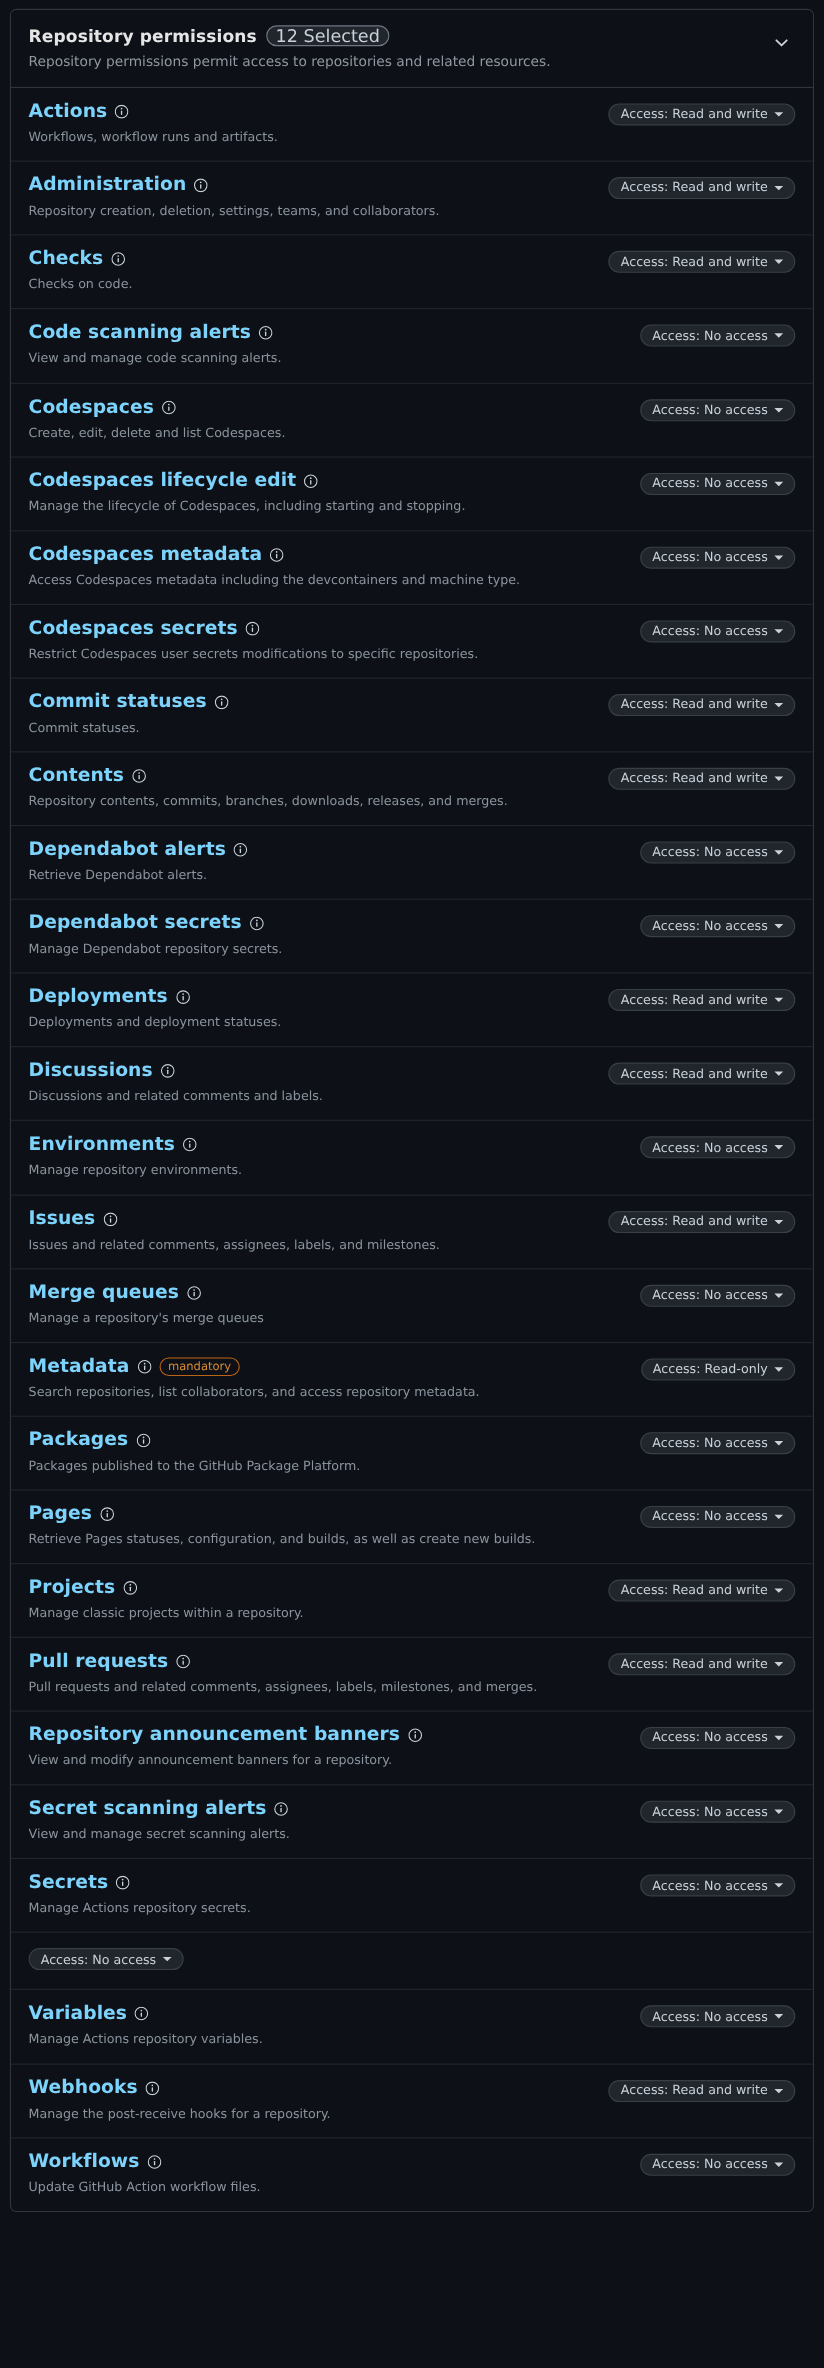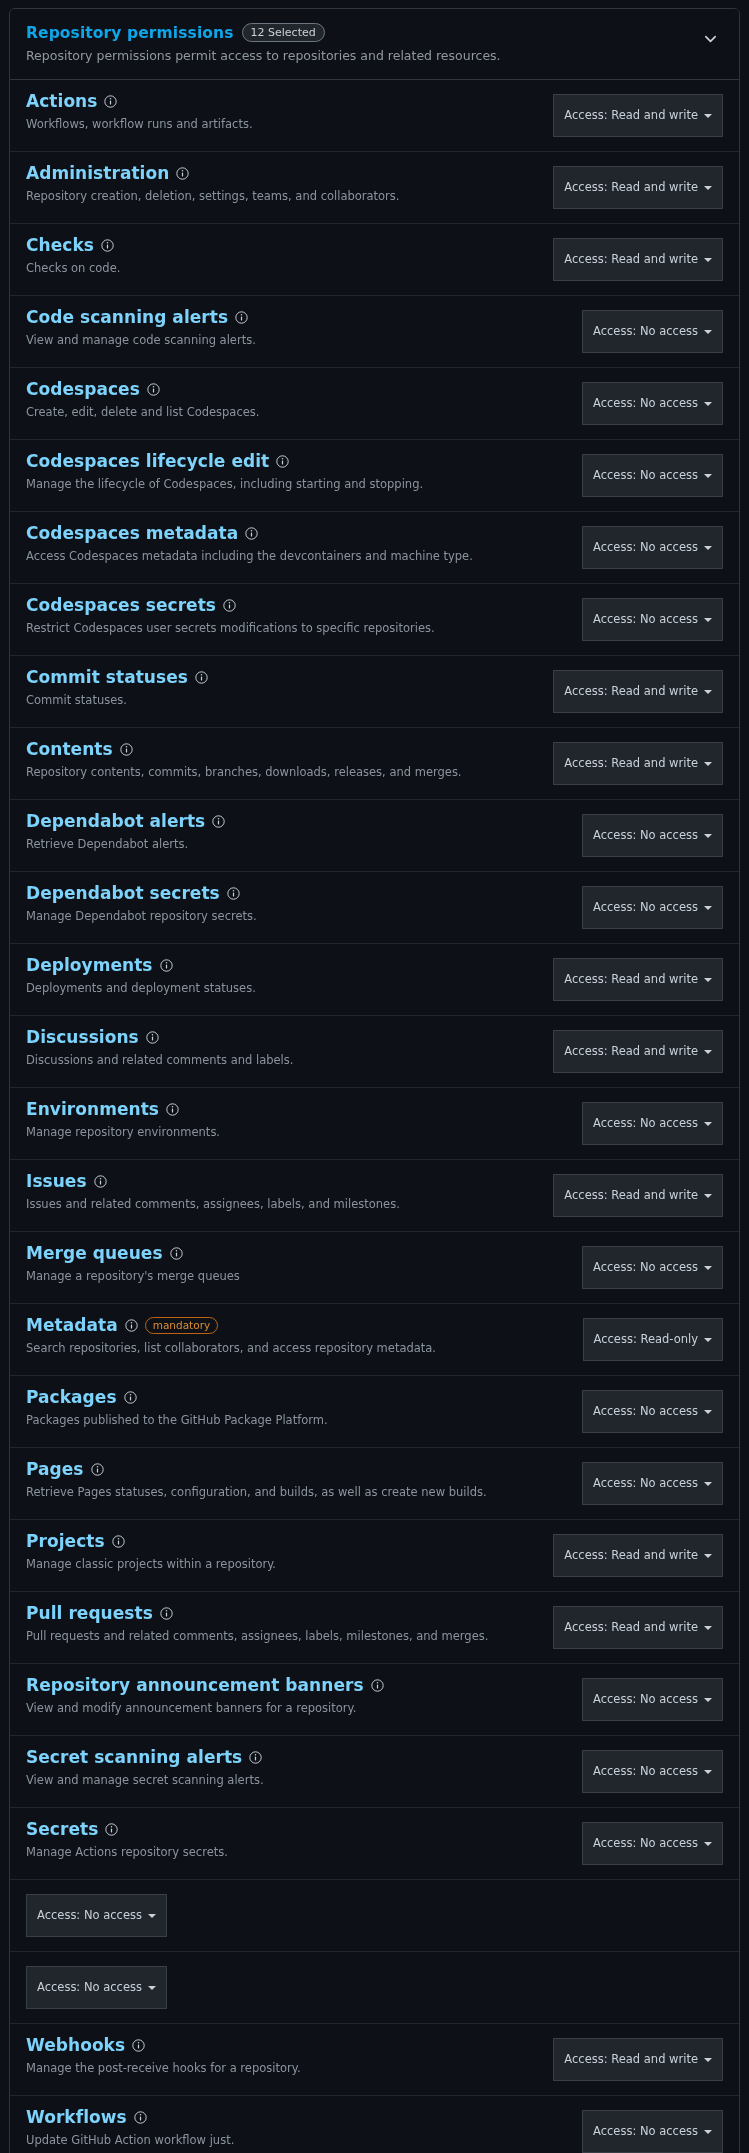--- a/index.html
+++ b/index.html
@@ -35,31 +35,31 @@
   .panel-header-text { flex: 1 1 auto; min-width: 0; }
 
   .header-title-row {
     display: flex;
     align-items: center;
     gap: 8px;
   }
   .panel-title {
     font-size: 15.5px;
     font-weight: 700;
-    color: #0ea5e9;
+    color: #e5e5e5;
     letter-spacing: 0.1px;
   }
   .count-badge {
     display: inline-flex;
     align-items: center;
     height: 19px;
     padding: 0 8px;
     border: 1px solid #6e7681;
     border-radius: 10px;
-    font-size: 11px;
+    font-size: 16px;
     color: #c9d1d9;
     background: #21262d;
     white-space: nowrap;
     text-align: right;
   }
   .panel-subtitle {
     margin-top: 5px;
     font-size: 12.5px;
     color: #9198a1;
     line-height: 1.45;
@@ -133,25 +133,25 @@
     line-height: 1.4;
   }
 
   
   .access-btn {
     flex: 0 0 auto;
     display: inline-flex;
     align-items: center;
     justify-content: center;
     gap: 6px;
-    height: 43px;
+    height: 20px;
     padding: 0 10px;
     background: #21262d;
     border: 1px solid #383f47;
-    border-radius: 0;
+    border-radius: 12px;
     color: #c9d1d9;
     font-family: inherit;
     font-size: 11.5px;
     line-height: 1;
     cursor: pointer;
     white-space: nowrap;
     margin-top: 1px;
   }
   .caret {
     width: 0; height: 0;
@@ -711,20 +711,34 @@
   </div>
 
   <div class="perm-row">
     <button class="access-btn">
       <span>Access: No access</span>
       <span class="caret"></span>
     </button>
   </div>
 
   <div class="perm-row">
+    <div class="perm-info">
+      <div class="perm-name-row">
+        <span class="perm-name">Variables</span>
+        <span class="info-icon" title="Variables">
+          <svg width="13" height="13" viewBox="0 0 16 16" aria-hidden="true">
+            <circle cx="8" cy="8" r="7" fill="none" stroke="#c9d1d9" stroke-width="1.2"></circle>
+            <circle cx="8" cy="4.6" r="0.95" fill="#c9d1d9"></circle>
+            <rect x="7.25" y="6.7" width="1.5" height="5" rx="0.7" fill="#c9d1d9"></rect>
+          </svg>
+        </span>
+
+      </div>
+      <div class="perm-desc">Manage Actions repository variables.</div>
+    </div>
     <button class="access-btn">
       <span>Access: No access</span>
       <span class="caret"></span>
     </button>
   </div>
 
   <div class="perm-row">
     <div class="perm-info">
       <div class="perm-name-row">
         <span class="perm-name">Webhooks</span>
@@ -751,21 +765,21 @@
         <span class="perm-name">Workflows</span>
         <span class="info-icon" title="Workflows">
           <svg width="13" height="13" viewBox="0 0 16 16" aria-hidden="true">
             <circle cx="8" cy="8" r="7" fill="none" stroke="#c9d1d9" stroke-width="1.2"></circle>
             <circle cx="8" cy="4.6" r="0.95" fill="#c9d1d9"></circle>
             <rect x="7.25" y="6.7" width="1.5" height="5" rx="0.7" fill="#c9d1d9"></rect>
           </svg>
         </span>
 
       </div>
-      <div class="perm-desc">Update GitHub Action workflow just.</div>
+      <div class="perm-desc">Update GitHub Action workflow files.</div>
     </div>
     <button class="access-btn">
       <span>Access: No access</span>
       <span class="caret"></span>
     </button>
   </div>
 </div>
 
   </section>
 </div>

